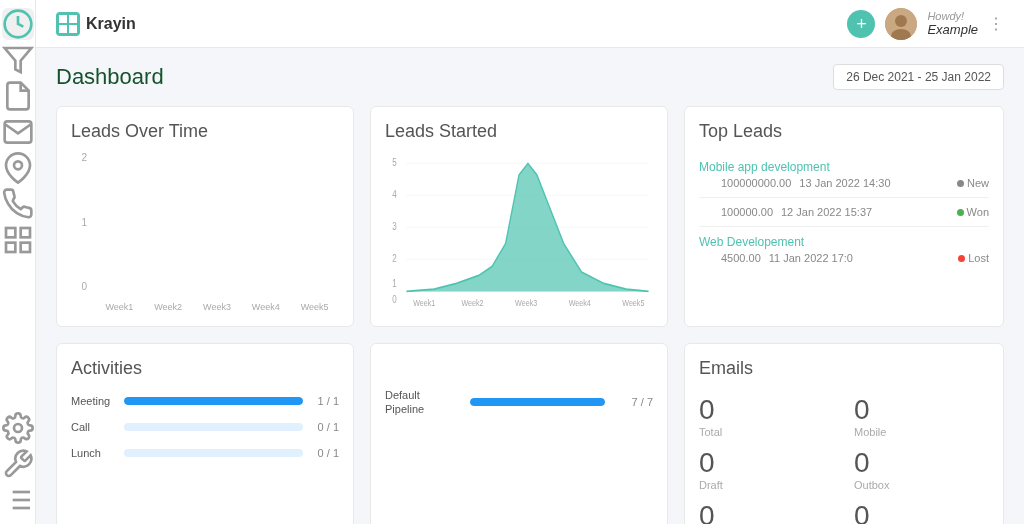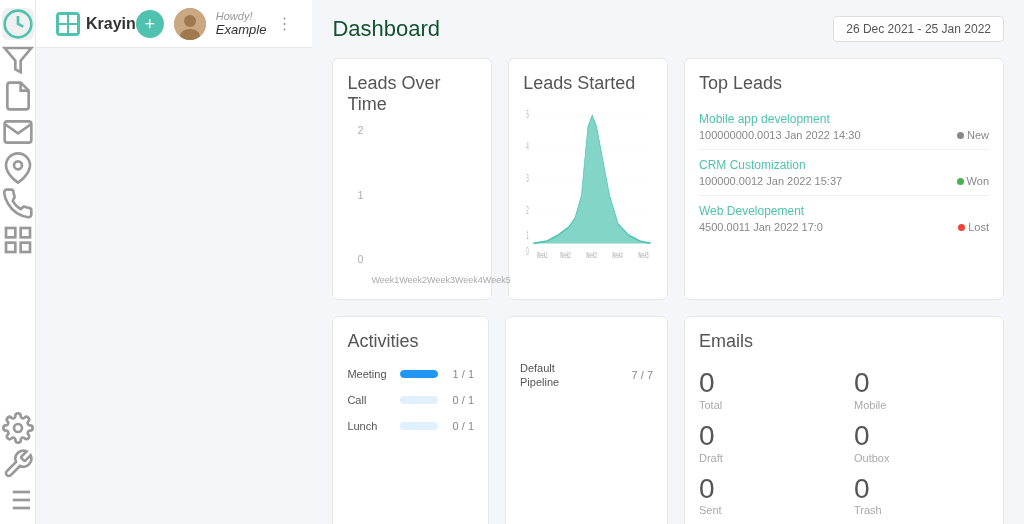--- a/index.html
+++ b/index.html
@@ -6,21 +6,21 @@
     body { font-family: -apple-system, BlinkMacSystemFont, 'Segoe UI', sans-serif; background: #f5f6fa; color: #333; font-size: 13px; display: flex; height: 524px; overflow: hidden; }
 
     
     .sidebar { width: 36px; background: #fff; border-right: 1px solid #e8e8e8; display: flex; flex-direction: column; align-items: center; padding: 8px 0; gap: 4px; }
     .sidebar-item { width: 32px; height: 32px; display: flex; align-items: center; justify-content: center; border-radius: 6px; cursor: pointer; color: #999; font-size: 14px; }
     .sidebar-item:hover, .sidebar-item.active { background: #f0f0f0; color: #4fc3b0; }
     .sidebar-item.active { color: #4fc3b0; }
     .sidebar-spacer { flex: 1; }
 
     
-    .main { flex: 1; display: flex; flex-direction: row; overflow: hidden; }
+    .main { flex: 1; display: flex; flex-direction: column; overflow: hidden; }
 
     
     .header { background: #fff; border-bottom: 1px solid #e8e8e8; padding: 0 20px; height: 48px; display: flex; align-items: center; justify-content: space-between; }
     .header-left { display: flex; align-items: center; gap: 12px; }
     .logo { display: flex; align-items: center; gap: 6px; font-weight: 600; font-size: 16px; color: #333; }
     .logo-icon { width: 24px; height: 24px; background: #4fc3b0; border-radius: 4px; display: flex; align-items: center; justify-content: center; color: white; font-size: 12px; font-weight: bold; }
     .header-right { display: flex; align-items: center; gap: 10px; }
     .add-btn { width: 28px; height: 28px; background: #4fc3b0; border-radius: 50%; display: flex; align-items: center; justify-content: center; color: white; font-size: 18px; cursor: pointer; line-height: 1; }
     .avatar { width: 32px; height: 32px; border-radius: 50%; background: #c9a882; overflow: hidden; }
     .user-info { display: flex; flex-direction: column; font-style: italic; }
@@ -49,21 +49,21 @@
     .x-label { flex: 1; text-align: center; font-size: 9px; color: #aaa; }
 
     
     .area-chart { height: 160px; position: relative; }
 
     
     .top-leads-list { display: flex; flex-direction: column; gap: 0; }
     .lead-item { padding: 8px 0; border-bottom: 1px solid #f0f0f0; }
     .lead-item:last-child { border-bottom: none; }
     .lead-name { color: #4fc3b0; font-size: 12px; font-weight: 500; cursor: pointer; margin-bottom: 3px; }
-    .lead-details { display: flex; align-items: flex-start; gap: 0; font-size: 11px; color: #888; }
+    .lead-details { display: flex; align-items: flex-start; gap: 8px; font-size: 11px; color: #888; margin-left: 22px; }
     .lead-amount { color: #888; }
     .lead-date { color: #888; }
     .lead-status { display: flex; align-items: center; gap: 3px; font-size: 11px; margin-left: auto; }
     .status-dot { width: 7px; height: 7px; border-radius: 50%; }
     .status-new { background: #888; }
     .status-won { background: #4caf50; }
     .status-lost { background: #f44336; }
 
     
     .activities-list { display: flex; flex-direction: column; gap: 14px; padding-top: 6px; }
@@ -265,21 +265,20 @@
             <div class="lead-details">
               <span class="lead-amount">100000000.00</span>
               <span class="lead-date">13 Jan 2022 14:30</span>
               <div class="lead-status">
                 <div class="status-dot status-new"></div>
                 <span>New</span>
               </div>
             </div>
           </div>
           <div class="lead-item">
-            <div class="lead-name">CRM Customization</div>
             <div class="lead-details">
               <span class="lead-amount">100000.00</span>
               <span class="lead-date">12 Jan 2022 15:37</span>
               <div class="lead-status">
                 <div class="status-dot status-won"></div>
                 <span>Won</span>
               </div>
             </div>
           </div>
           <div class="lead-item">

